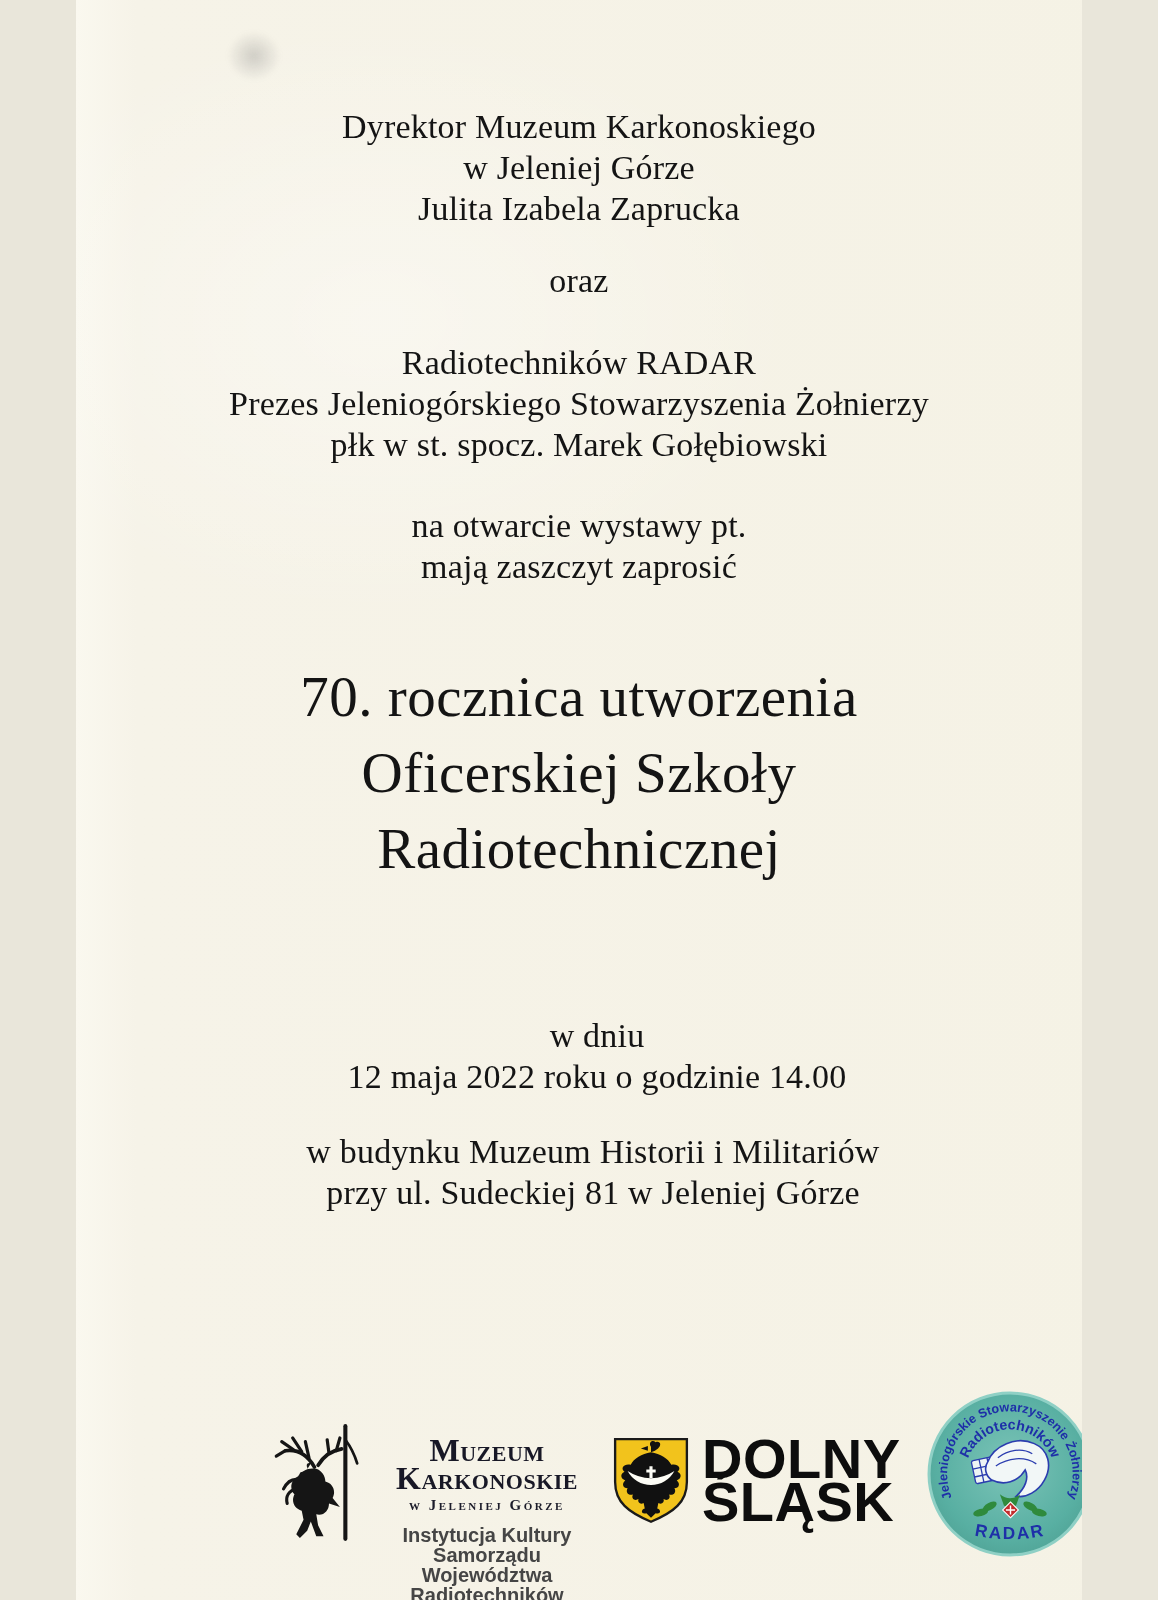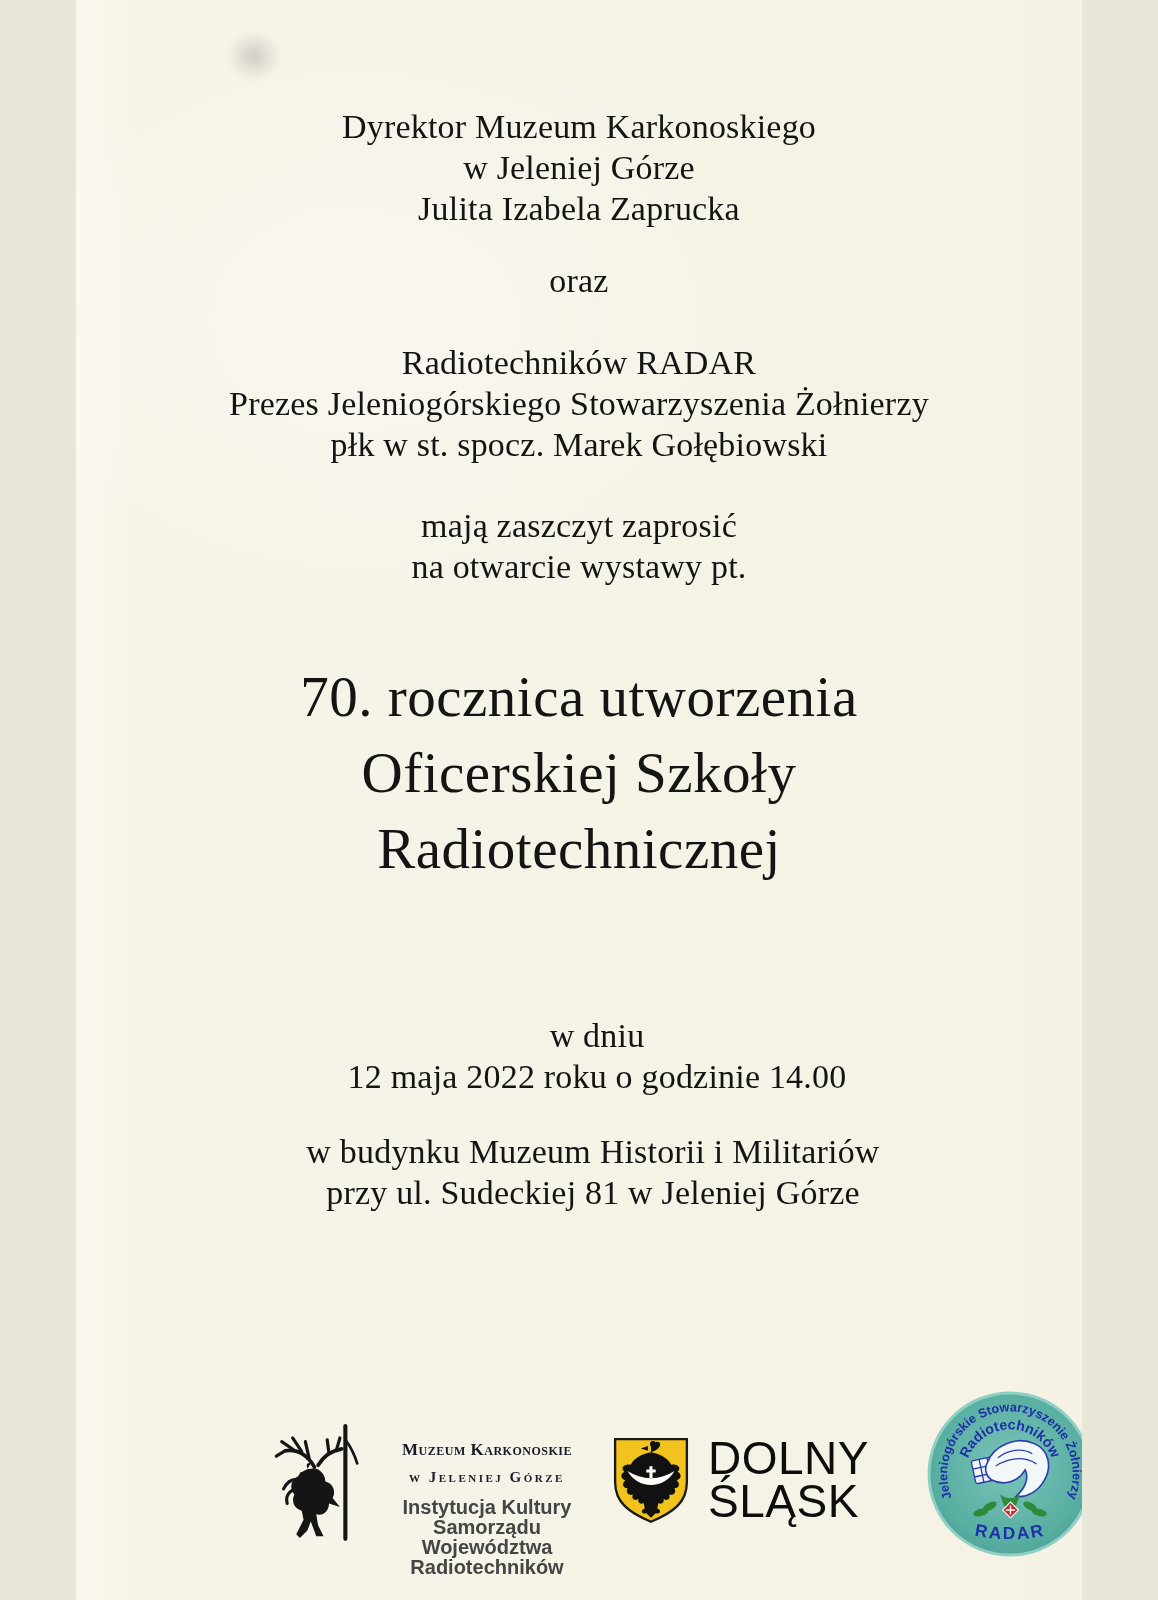--- a/index.html
+++ b/index.html
@@ -30,34 +30,34 @@
   .title { margin-top:72px; font-weight:400;text-align:center; }
   .tline { font-size:57px; line-height:76px; letter-spacing:0.5px; }
   .block-date { margin-top:128px;margin-left:36px; }
   .block-venue { margin-top:34px;padding-left:28px; }
 
   
   .logo-muzeum { position:absolute; left:193px; top:1420px; display:flex; align-items:flex-start; }
   .muz-text { width:232px; margin-left:2px; margin-top:16px; text-align:center; }
   .muz-name {
     font-family:"Liberation Serif", serif; font-variant:small-caps;
-    font-size:17px; font-weight:600; letter-spacing:0.5px; color:#181826; line-height:28px;
+    font-size:32px; font-weight:600; letter-spacing:0.5px; color:#181826; line-height:28px;
   }
   .muz-sub {
     font-family:"Liberation Serif", serif; font-variant:small-caps;
     font-size:15px; font-weight:600; letter-spacing:2.5px; color:#1c1c2a; line-height:20px; margin-top:3px;
   }
   .muz-desc {
     margin-top:10px; font-family:"Liberation Sans", sans-serif;
     font-size:20px; font-weight:600; color:#454545; line-height:20px;
   }
   .logo-dolny { position:absolute; left:536px; top:1430px; display:flex; align-items:center; }
   .dolny-text {
-    margin-left:18px; font-family:"Liberation Sans", sans-serif;
-    font-weight:normal; font-size:46px; line-height:43px; letter-spacing:0.5px; color:#0d0d0d;
+    margin-left:12px; font-family:"Liberation Sans", sans-serif;
+    font-weight:bold; font-size:56px; line-height:43px; letter-spacing:0.5px; color:#0d0d0d;
   }
   .logo-radar { position:absolute; left:851px; top:1391px; }
 </style>
 </head>
 <body>
 
 <div class="page">
   <div class="smudge"></div>
 
   <main class="content">
@@ -69,22 +69,22 @@
 
     <p class="bline oraz">oraz</p>
 
     <section class="block-host2">
       <p class="bline">Radiotechników RADAR</p>
       <p class="bline">Prezes Jeleniogórskiego Stowarzyszenia Żołnierzy</p>
       <p class="bline">płk w st. spocz. Marek Gołębiowski</p>
     </section>
 
     <section class="block-invite">
+      <p class="bline">na otwarcie wystawy pt.</p>
       <p class="bline">mają zaszczyt zaprosić</p>
-      <p class="bline">na otwarcie wystawy pt.</p>
     </section>
 
     <h1 class="title">
       <div class="tline">70. rocznica utworzenia</div>
       <div class="tline">Oficerskiej Szkoły</div>
       <div class="tline">Radiotechnicznej</div>
     </h1>
 
     <section class="block-date">
       <p class="bline">w dniu</p>

